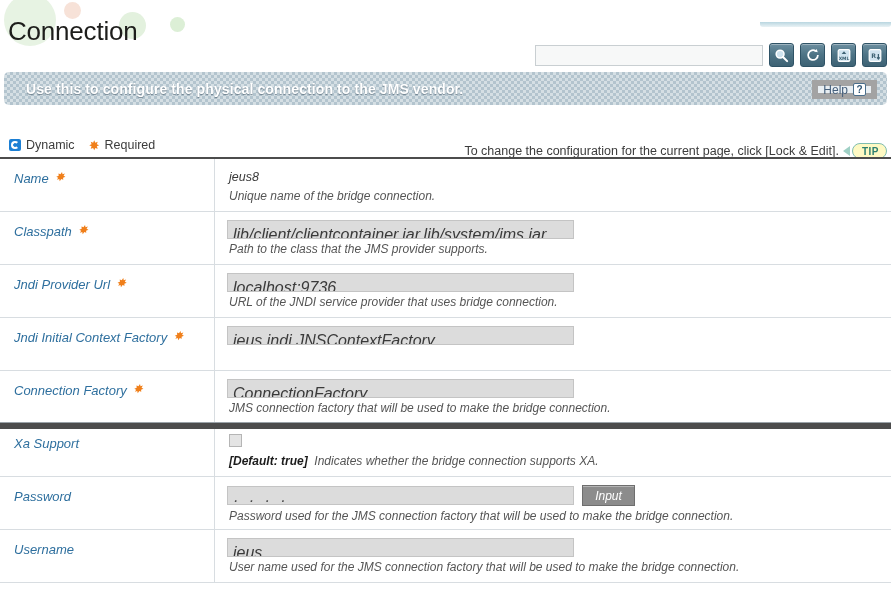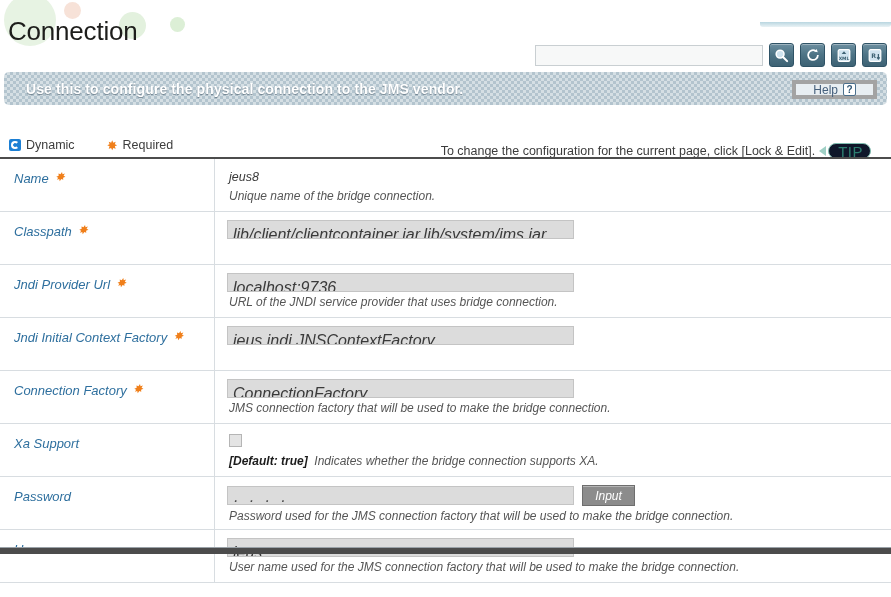--- a/index.html
+++ b/index.html
@@ -3,21 +3,21 @@
 <meta charset="utf-8">
 <style>
   * { box-sizing: border-box; }
   html, body {
     margin: 0; padding: 0;
     width: 891px; height: 597px;
     background: #ffffff;
     font-family: "Liberation Sans", sans-serif;
     overflow: hidden;
   }
-  #page { position: relative; width: 891px; height: 554px; background: #fff; }
+  #page { position: relative; width: 891px; height: 429px; background: #fff; }
 
   
   .header { position: relative; height: 42px; }
   .deco { position: absolute; border-radius: 50%; }
   .deco.c1 { left: 4px; top: -6px; width: 52px; height: 52px; background: #e7f3e3; }
   .deco.c2 { left: 64px; top: 2px; width: 17px; height: 17px; background: #f7e2d8; }
   .deco.c3 { left: 119px; top: 12px; width: 27px; height: 27px; background: #e3f1de; }
   .deco.c4 { left: 170px; top: 17px; width: 15px; height: 15px; background: #dcefd6; }
   .page-title {
     position: absolute; left: 8px; top: 16px;
@@ -76,57 +76,57 @@
     background-position: 0 0, 3px 3px;
   }
   .banner-text {
     position: absolute; left: 26px; top: 81px;
     font-size: 14px; color: #ffffff; font-weight: bold;
     text-shadow: 0 1px 1px rgba(80,100,115,.75);
     letter-spacing: .1px;
   }
   .help-btn {
     position: absolute; right: 14px; top: 80px;
-    height: 19px; padding: 0 17px;
-    background: #e8eef2; border: 4px solid #a3a3a3;
+    height: 19px; padding: 0 5px;
+    background: #e8eef2; border: 6px solid #a3a3a3;
     display: flex; align-items: center; gap: 5px; cursor: pointer;
   }
   .help-btn .t { font-size: 12px; color: #46607c; }
   .help-btn .q {
     width: 13px; height: 13px; border: 1px solid #4b6f8c; border-radius: 2px;
     font-size: 10px; color: #2f5575; display: flex; align-items: center; justify-content: center;
     background: #fff; font-weight: bold;
   }
 
   
   .legend-row {
     position: absolute; left: 0; top: 133px; width: 891px; height: 24px;
     display: flex; align-items: center;
   }
-  .legend-left { display: flex; align-items: center; gap: 32px; padding-left: 9px; }
+  .legend-left { display: flex; align-items: center; gap: 14px; padding-left: 9px; }
   .legend-item { display: flex; align-items: center; gap: 5px; font-size: 12.5px; color: #3c3c3c; }
   .dyn-icon {
     width: 12px; height: 12px; display: inline-block;
     background: #1b7fd4; border-radius: 2px; position: relative;
   }
   .dyn-icon::after {
     content: ""; position: absolute; left: 2px; top: 2px; width: 8px; height: 8px;
     border: 2px solid #fff; border-radius: 50%; border-right-color: transparent;
     box-sizing: border-box;
   }
   .req-icon { color: #f07f1a; font-size: 13px; line-height: 1; }
   .legend-right {
-    margin-left: auto; display: flex; align-items: center; gap: 4px; padding-right: 20px; margin-top: 12px;
+    margin-left: auto; display: flex; align-items: center; gap: 4px; padding-right: 4px; margin-top: 12px;
   }
   .legend-hint { font-size: 12.5px; color: #3c3c3c; }
   .tip-badge {
     display: flex; align-items: center; position: relative;
     height: 16px; padding: 0 7px 0 9px;
-    background: #0f172a; border: 1px solid #7fbdb0; border-radius: 8px;
-    font-size: 15px; font-weight: normal; color: #2d7f70; letter-spacing: .5px;
+    background: #fef9c3; border: 1px solid #7fbdb0; border-radius: 8px;
+    font-size: 10px; font-weight: bold; color: #2d7f70; letter-spacing: .5px;
   }
   .tip-arrow {
     width: 0; height: 0; margin-right: -2px;
     border-top: 5px solid transparent; border-bottom: 5px solid transparent;
     border-right: 7px solid #9fd0c5;
   }
   .legend-divider {
     position: absolute; left: 0; top: 157px; width: 891px; height: 2px; background: #4c4c4c;
   }
 
@@ -255,21 +255,21 @@
         <div class="fcell-value">
           <div class="value-plain">jeus8</div>
           <div class="fdesc">Unique name of the bridge connection.</div>
         </div>
       </div>
       <div class="frow">
         <div class="fcell-label">
           <span class="flabel link">Classpath</span>
           <span class="fstar">✸</span>
         </div>
-        <div class="fcell-value"><div class="value-input">lib/client/clientcontainer.jar,lib/system/jms.jar</div></div>
+        <div class="fcell-value"><div class="value-input">lib/client/clientcontainer.jar,lib/system/jms.jar</div><div class="fdesc">Path to the class that the JMS provider supports.</div></div>
       </div>
       <div class="frow">
         <div class="fcell-label">
           <span class="flabel link">Jndi Provider Url</span>
           <span class="fstar">✸</span>
         </div>
         <div class="fcell-value"><div class="value-input">localhost:9736</div><div class="fdesc">URL of the JNDI service provider that uses bridge connection.</div></div>
       </div>
       <div class="frow">
         <div class="fcell-label">

